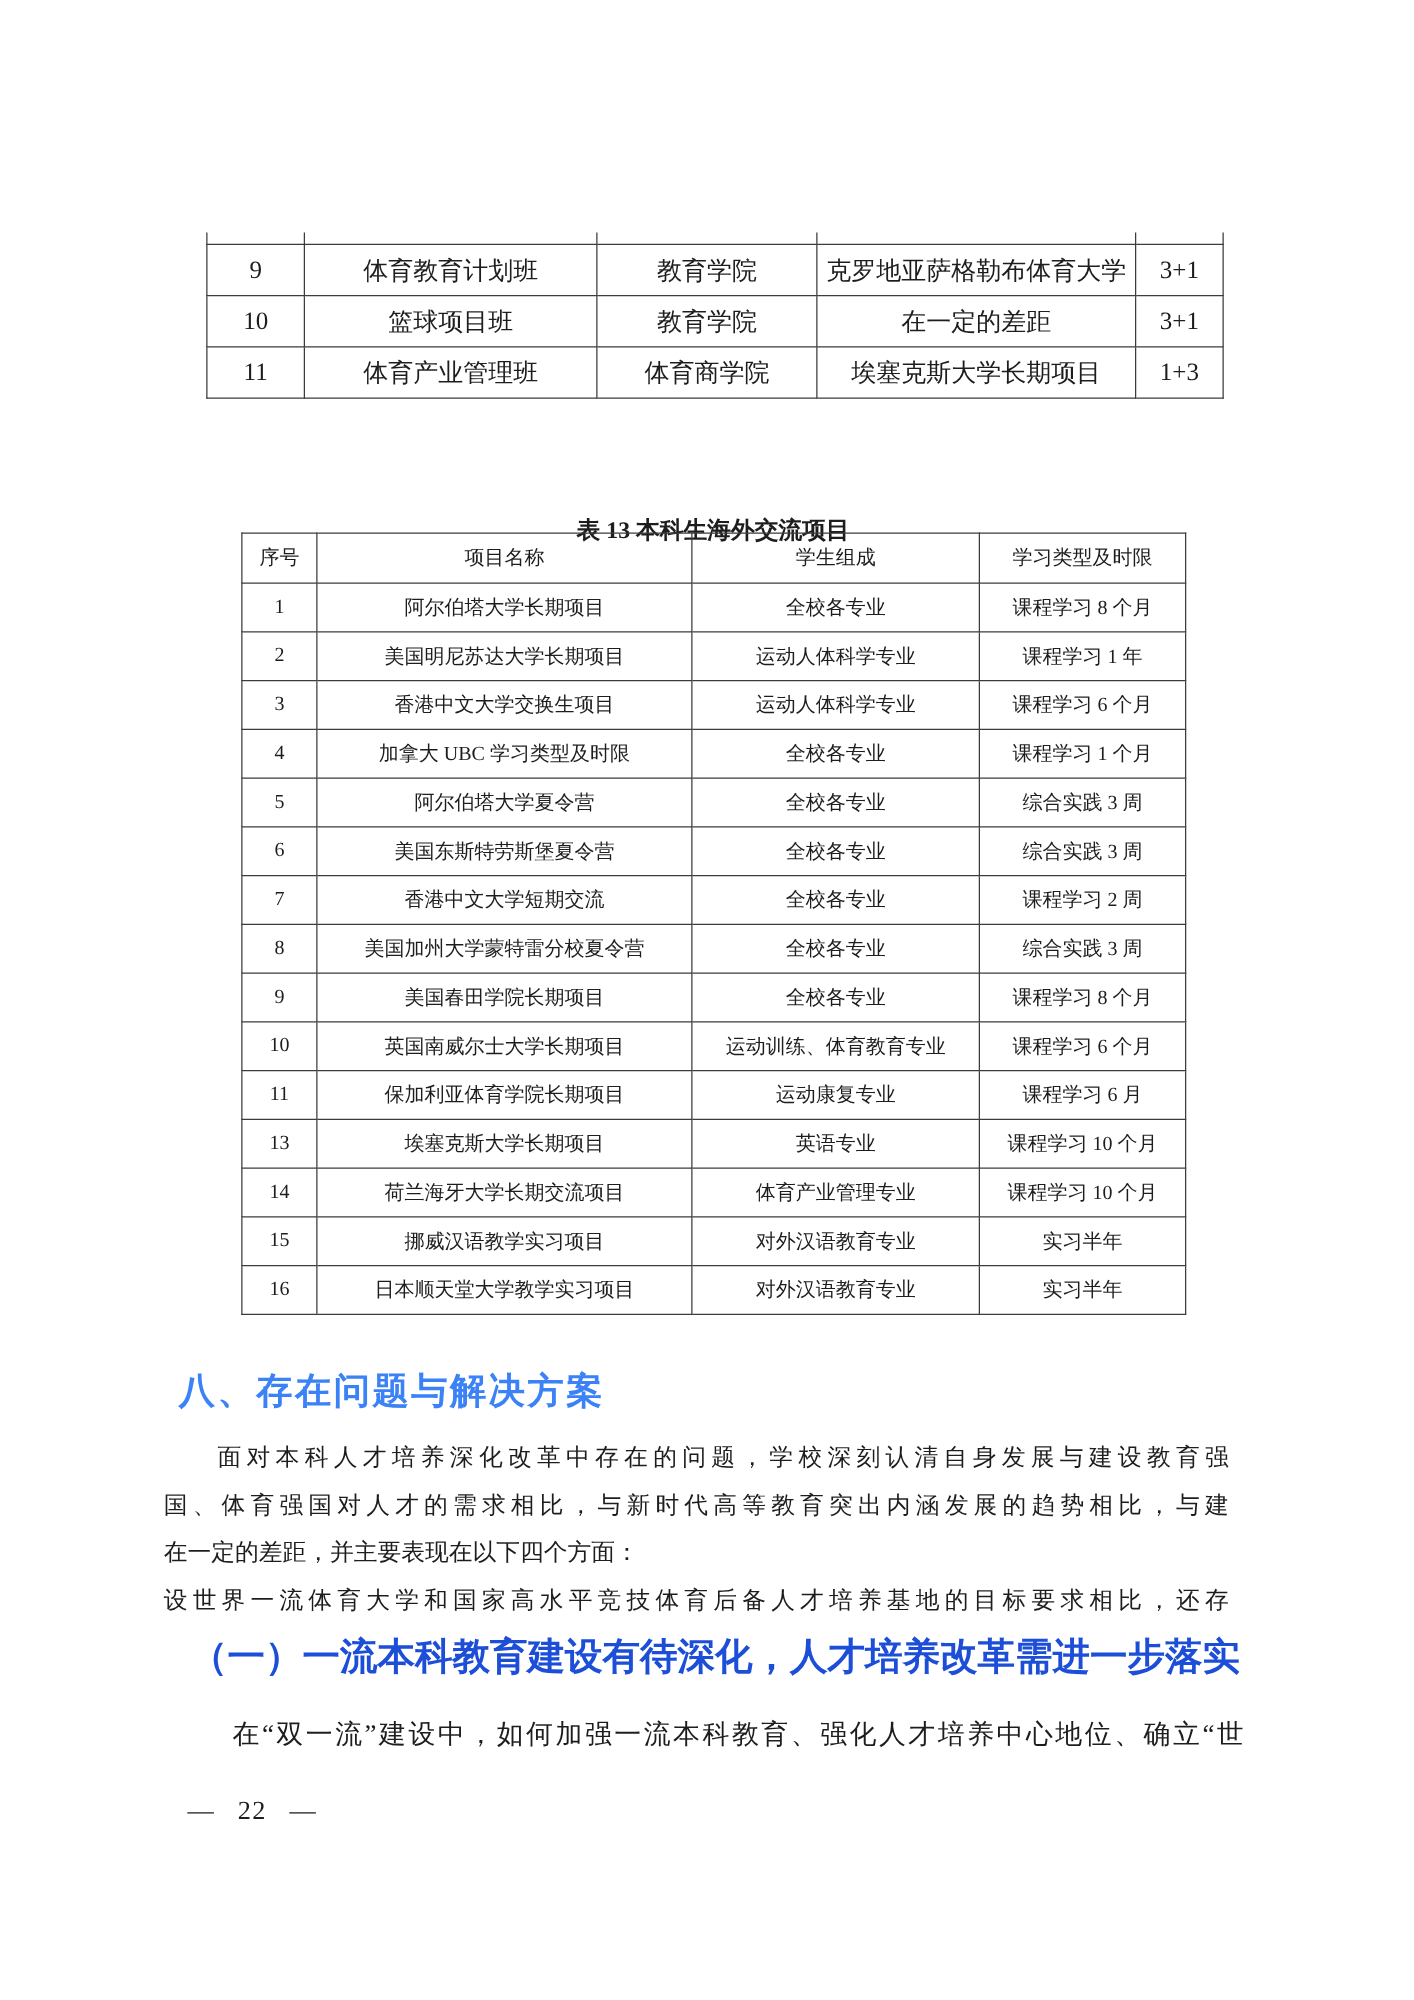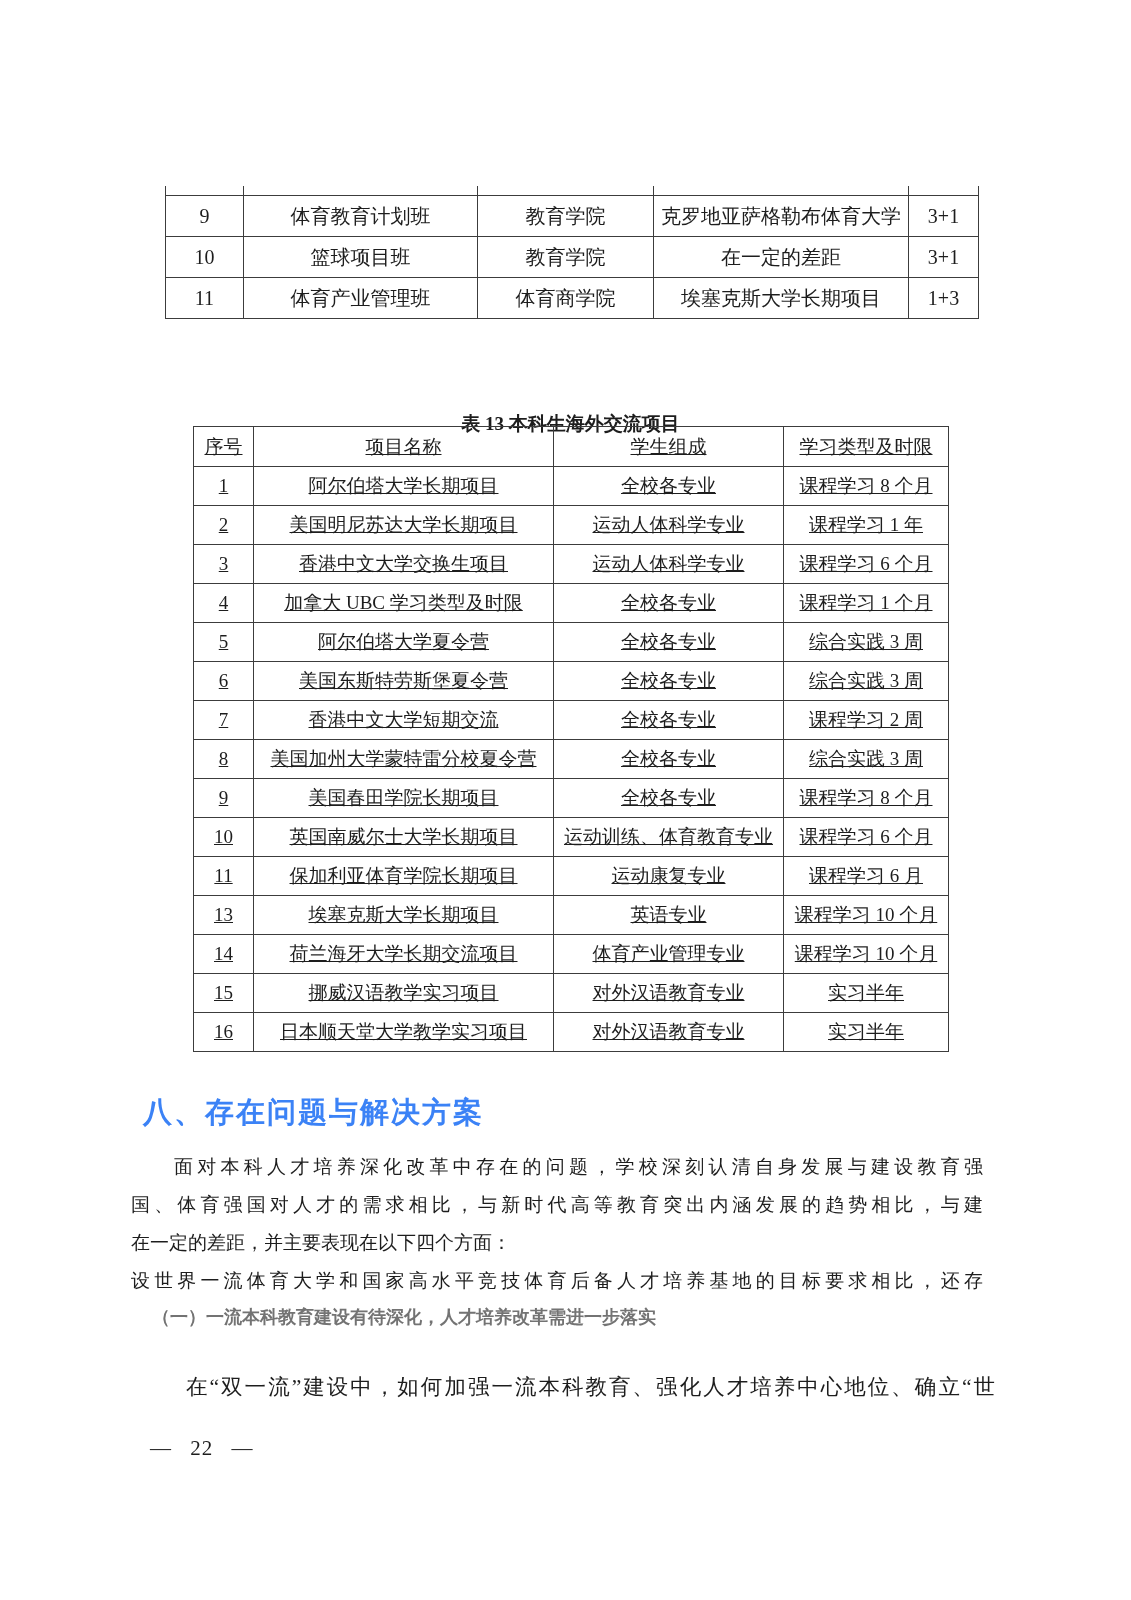--- a/index.html
+++ b/index.html
@@ -15,33 +15,33 @@
   }
   
   .top-table { left:165px; top:186px; width:813px; font-size:20px; }
   .top-table td { height:40px; }
   .top-table tr.stub td { height:9px; border-top:none; }
   
   .table-title {
     position:absolute; left:193px; top:381px; width:755px;
     text-align:center; font-size:19px; font-weight:bold;margin-top:30px;
   }
-  .main-table { left:193px; top:426px; width:755px; font-size:19px;text-decoration:underline; }
+  .main-table { left:193px; top:426px; width:755px; font-size:16px; }
   .main-table th { height:39px; }
   .main-table td { height:38px; }
   
   .section-heading {
     position:absolute; left:143px; top:1093px; margin:0;
     font-family:"Liberation Sans","DejaVu Sans",sans-serif;
     font-size:29px; font-weight:bold; letter-spacing:2px; color:#3b82f6;
   }
   .subsection-heading {
     position:absolute; left:152px; top:1305px; margin:0;
     font-family:Liberation Mono, monospace;
-    font-size:18px; font-weight:bold; color:#737373;
+    font-size:30px; font-weight:bold; color:#1d4ed8;
   }
   
   .para { position:absolute; left:131px; top:1148px; width:852px; font-size:19px; }
   .body-line { height:38px; line-height:38px; }
   .body-line.fill { text-align:justify; text-align-last:justify; }
   .body-line.first { text-indent:43px; }
   .para2 {
     position:absolute; left:143px; top:1352px; width:852px;
     font-size:21.5px; height:38px; line-height:38px; text-indent:43px;
     text-align:justify; text-align-last:justify;margin-top:16px;

